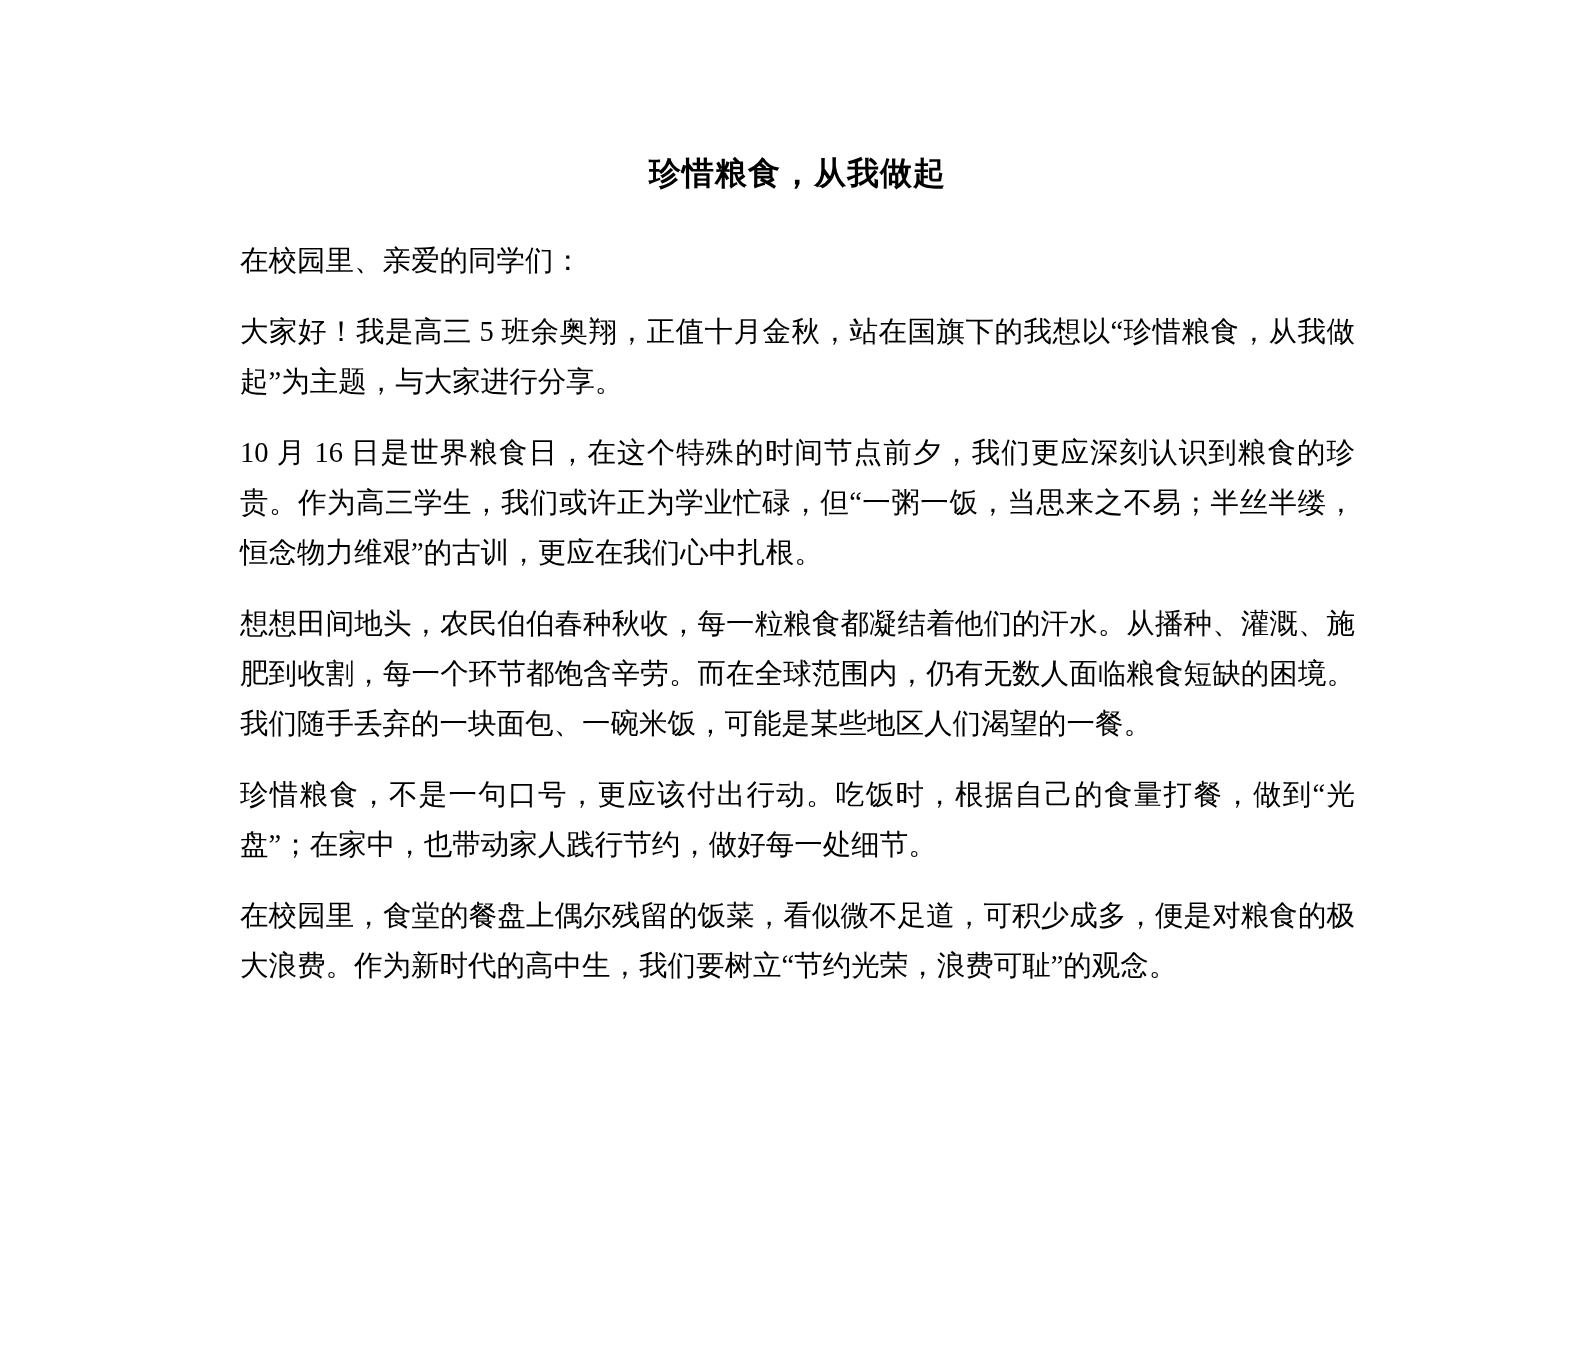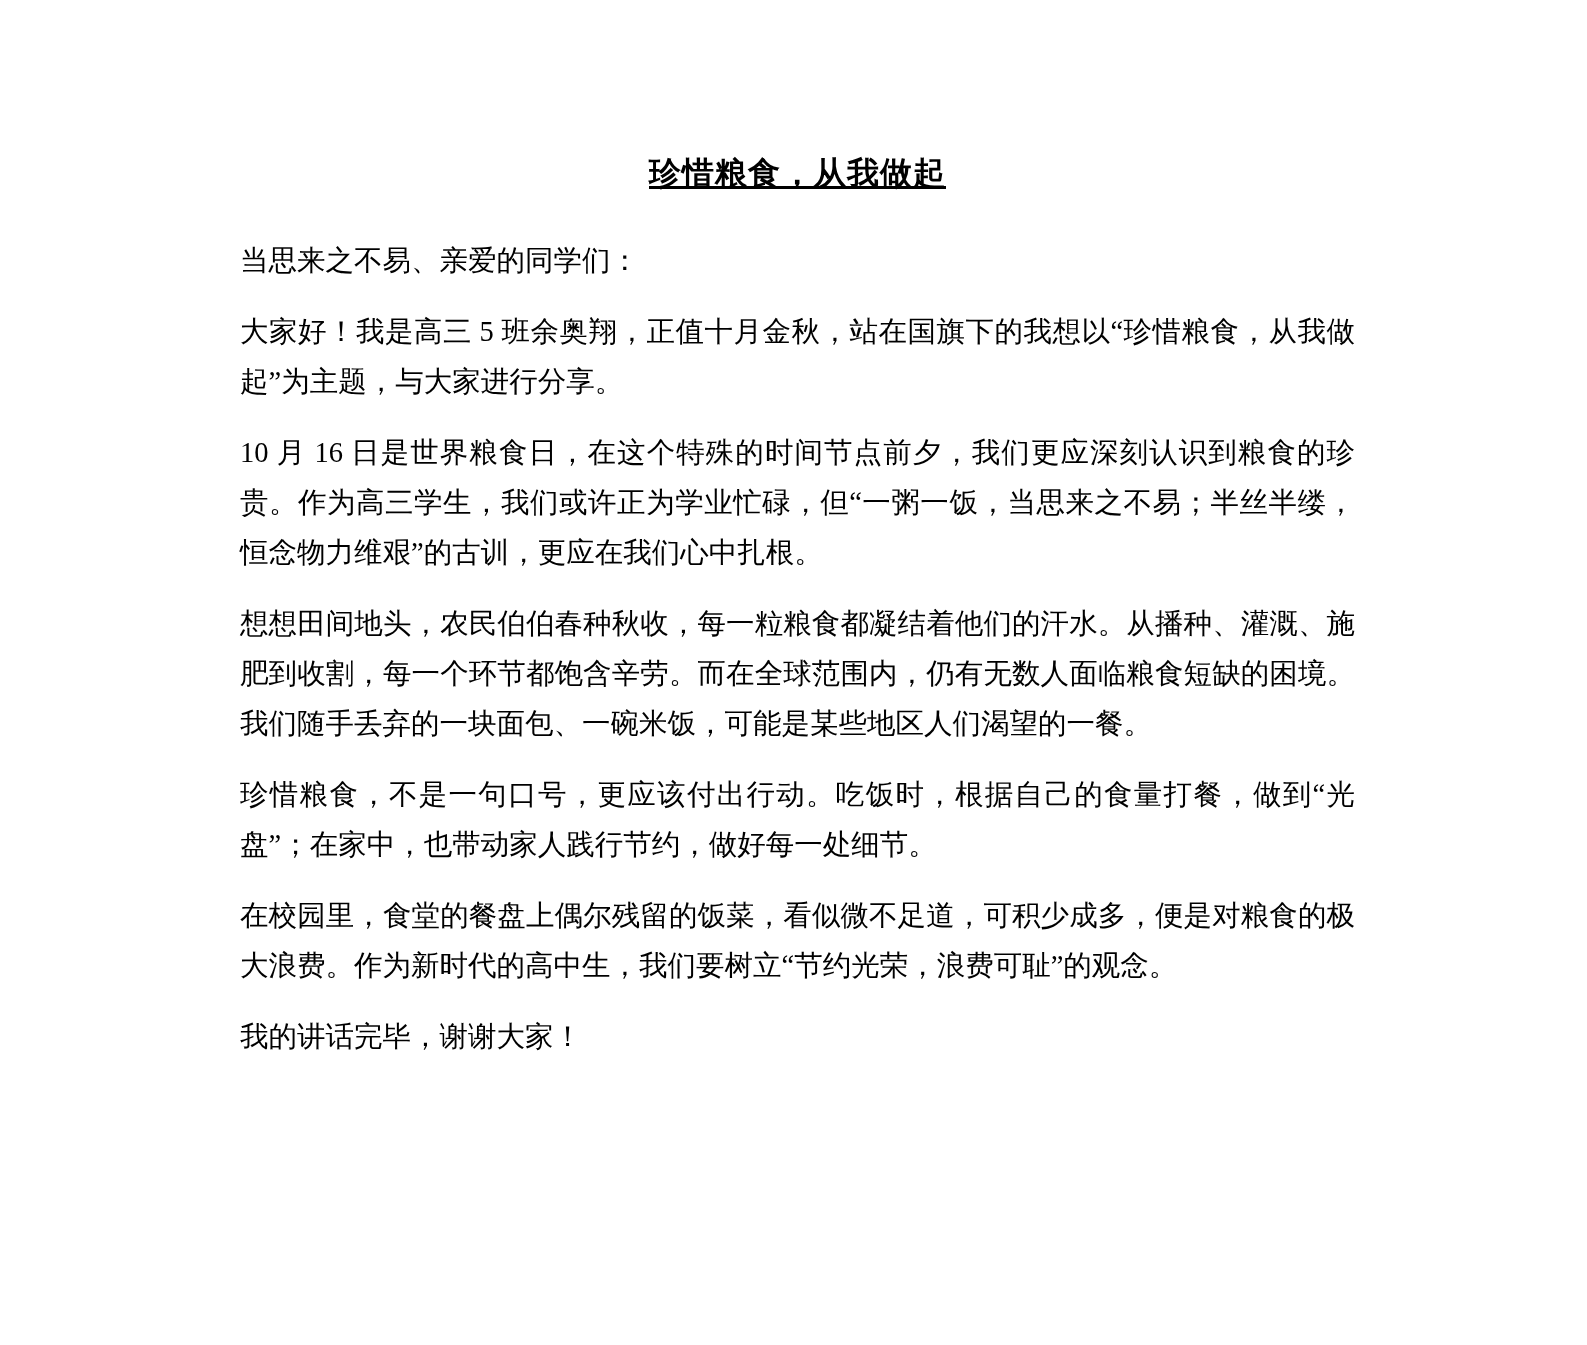--- a/index.html
+++ b/index.html
@@ -21,40 +21,38 @@
     box-sizing: border-box;
     padding: 150px 232px 0 240px;
   }
   .doc-title {
     margin: 0 0 40px 0;
     font-size: 32px;
     line-height: 46px;
     font-weight: bold;
     text-align: center;
     letter-spacing: 1px;
-    text-decoration: underline;
   }
   .doc-body p {
     margin: 0 0 21px 0;
     font-size: 28.5px;
     line-height: 50px;
     text-align: justify;
     text-justify: inter-ideograph;
     word-break: break-all;
   }
 </style>
 </head>
 <body>
 
 <div class="page" style="background: rgb(255, 255, 255); color: rgb(0, 0, 0);">
   <div class="content">
     <h1 class="doc-title">珍惜粮食，从我做起</h1>
     <div class="doc-body">
-        <p>当思来之不易、亲爱的同学们：</p>
+        <p>在校园里、亲爱的同学们：</p>
         <p>大家好！我是高三 5 班余奥翔，正值十月金秋，站在国旗下的我想以“珍惜粮食，从我做起”为主题，与大家进行分享。</p>
         <p>10 月 16 日是世界粮食日，在这个特殊的时间节点前夕，我们更应深刻认识到粮食的珍贵。作为高三学生，我们或许正为学业忙碌，但“一粥一饭，当思来之不易；半丝半缕，恒念物力维艰”的古训，更应在我们心中扎根。</p>
         <p>想想田间地头，农民伯伯春种秋收，每一粒粮食都凝结着他们的汗水。从播种、灌溉、施肥到收割，每一个环节都饱含辛劳。而在全球范围内，仍有无数人面临粮食短缺的困境。我们随手丢弃的一块面包、一碗米饭，可能是某些地区人们渴望的一餐。</p>
         <p>珍惜粮食，不是一句口号，更应该付出行动。吃饭时，根据自己的食量打餐，做到“光盘”；在家中，也带动家人践行节约，做好每一处细节。</p>
         <p>在校园里，食堂的餐盘上偶尔残留的饭菜，看似微不足道，可积少成多，便是对粮食的极大浪费。作为新时代的高中生，我们要树立“节约光荣，浪费可耻”的观念。</p>
-        <p>我的讲话完毕，谢谢大家！</p>
       </div>
   </div>
 </div>
 
 </body></html>

